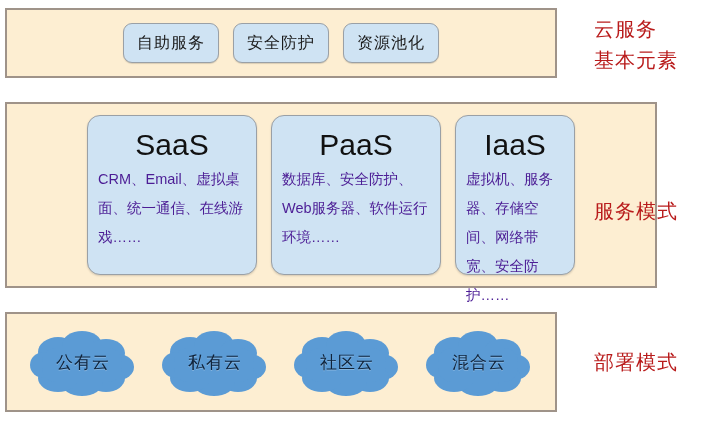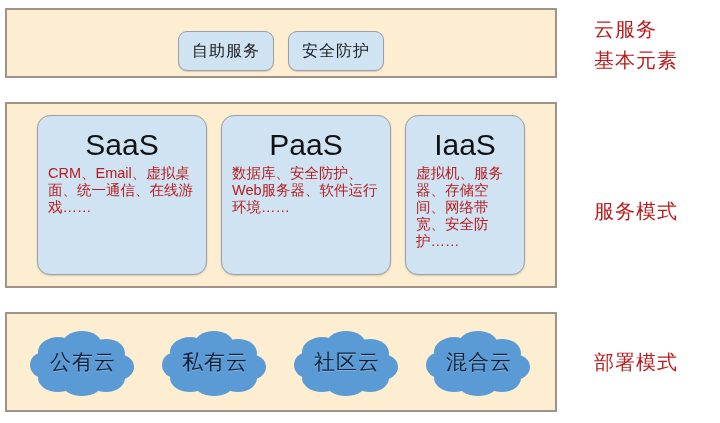--- a/index.html
+++ b/index.html
@@ -45,21 +45,21 @@
 
   
   #panel-elements {
     left: 5px;
     top: 8px;
     width: 552px;
     height: 70px;
   }
   #pill-row {
     position: absolute;
-    left: 0; top: 8px;
+    left: 0; top: 0;
     width: 100%; height: 100%;
     display: flex;
     align-items: center;
     justify-content: center;
     gap: 14px;
   }
   .pill {
     background: #cfe3f3;
     border: 1px solid #9aa0a6;
     border-radius: 9px;
@@ -72,21 +72,21 @@
     color: #1a1a1a;
     letter-spacing: 1px;
     box-sizing: border-box;
     box-shadow: 0 1px 1px rgba(0,0,0,.14);
   }
 
   
   #panel-services {
     left: 5px;
     top: 102px;
-    width: 552px;
+    width: 652px;
     height: 186px;
   }
   #service-row {
     position: absolute;
     left: 0; top: 0;
     width: 100%;
     height: 100%;
     display: flex;
     align-items: center;
     justify-content: center;
@@ -107,23 +107,23 @@
 
   .service-title {
     color: #111111;
     font-size: 30px;
     line-height: 38px;
     text-align: center;
     margin: 2px 0 0 0;
     font-weight: normal;
   }
   .service-desc {
-    color: #b91c1c;
+    color: #4c1d95;
     font-size: 14.5px;
-    line-height: 17px;
+    line-height: 29px;
     letter-spacing: 0px;
     margin: 1px 0 0 0;
   }
   .service-desc.left   { text-align: left; }
   .service-desc.center { text-align: left; }
 
   
   #panel-deploy {
     left: 5px;
     top: 312px;
@@ -153,39 +153,42 @@
   }
   .cloud-label {
     position: absolute;
     left: 0;
     top: 0;
     width: 110px;
     height: 72px;
     display: flex;
     align-items: center;
     justify-content: center;
-    font-size: 21px;
+    font-size: 17px;
     color: #10233a;
     letter-spacing: 1px;
     text-shadow: 0 1px 0 rgba(255,255,255,.25);
   }
 </style>
 </head>
 <body>
 
 <div id="diagram">
 
   <div class="panel" id="panel-elements">
     <div id="pill-row">
       <div class="pill">
         <span>自助服务</span>
       </div>
       <div class="pill">
         <span>安全防护</span>
       </div>
+      <div class="pill">
+        <span>资源池化</span>
+      </div>
     </div>
   </div>
   <div class="side-label" style="top:14px;">云服务
 基本元素</div>
 
   <div class="panel" id="panel-services">
     <div id="service-row">
 
       <div class="service-card wide">
         <div class="service-title">SaaS</div>

